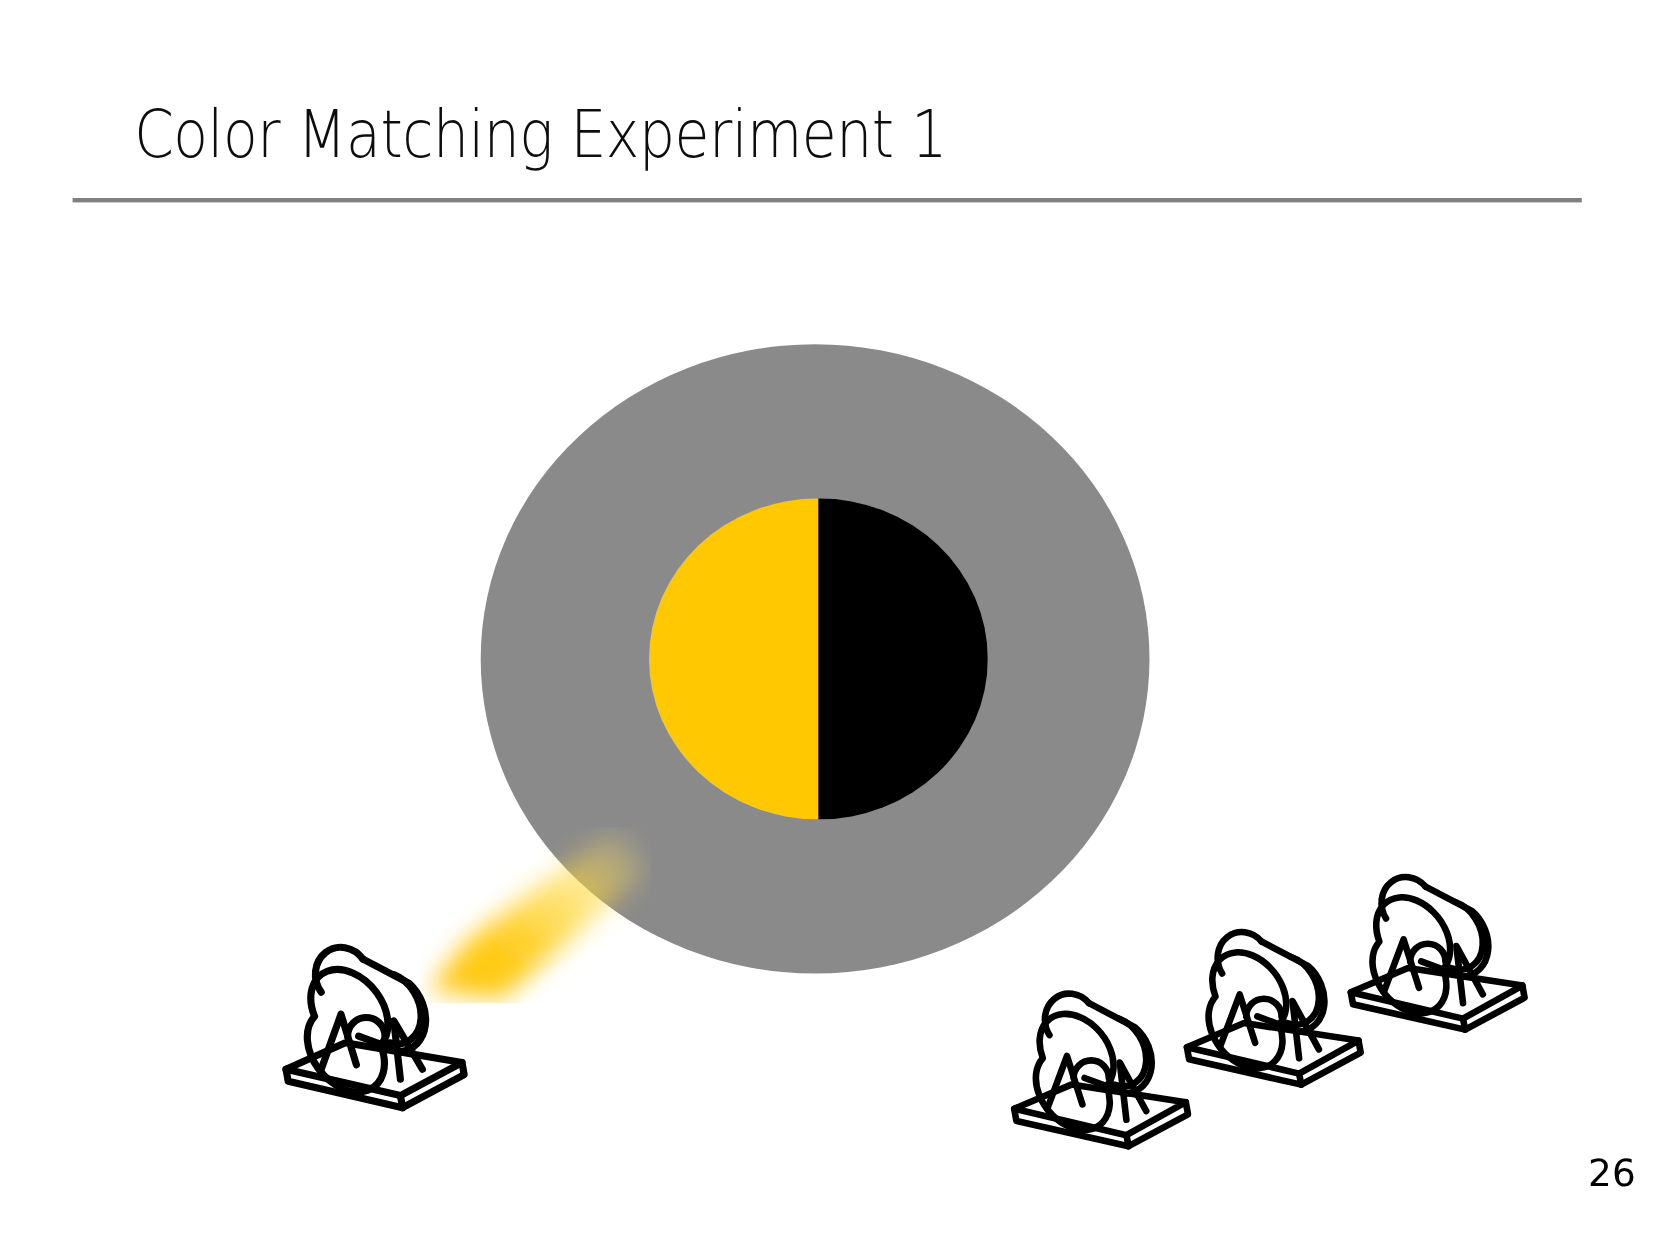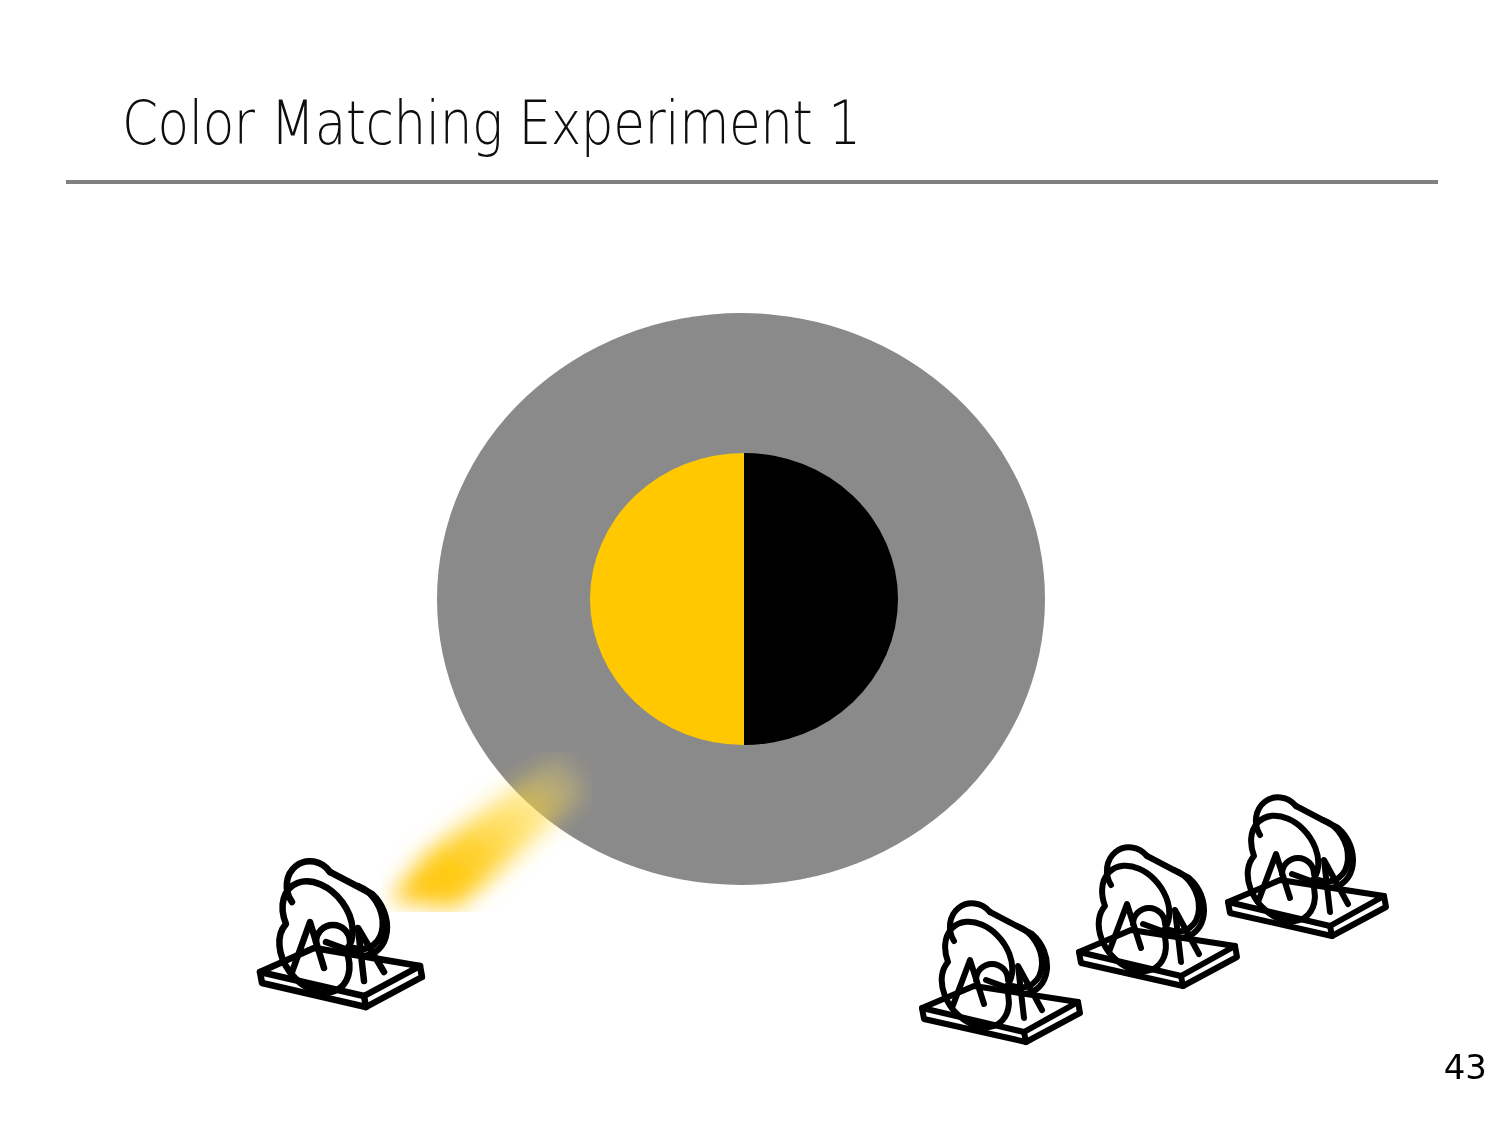--- a/index.html
+++ b/index.html
@@ -215,15 +215,15 @@
         <path d="M108 126 L102 74 L126 118"></path>
         <path d="M60 88 a16 16 0 0 1 32 0"></path>
         <path d="M32 70 a29 40 -38 1 0 58 25 a29 40 -38 1 0 -58 -25 Z"></path>
         <path d="M74 20 L116 42 a29 36 -30 0 1 -8 60 L70 88"></path>
         <path d="M74 20 a23 25 -20 0 0 -36 29"></path>
         <path d="M101 34 a25 33 -28 0 1 -4 60"></path>
       </g>
     </svg>
   </div>
 
-  <div class="page-number">43</div>
+  <div class="page-number">26</div>
 
 </div>
 
 </body></html>

